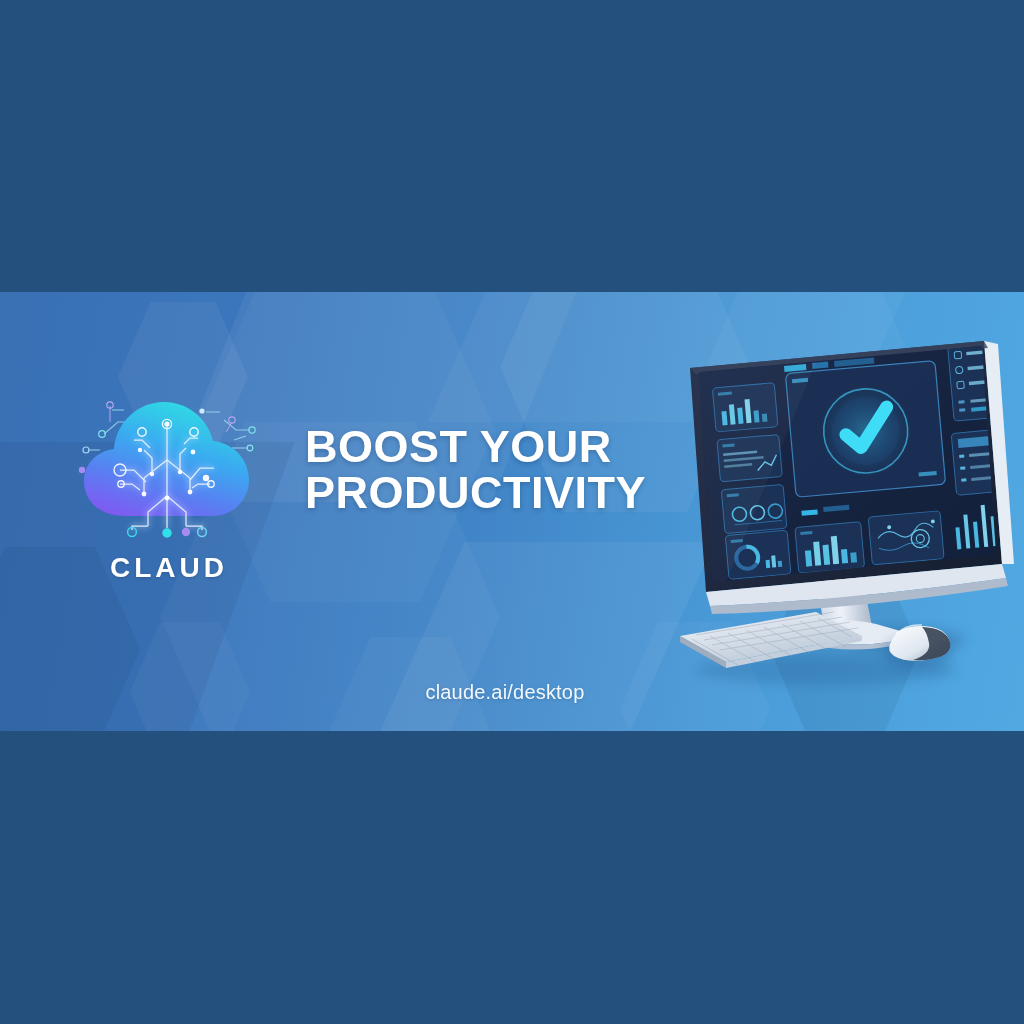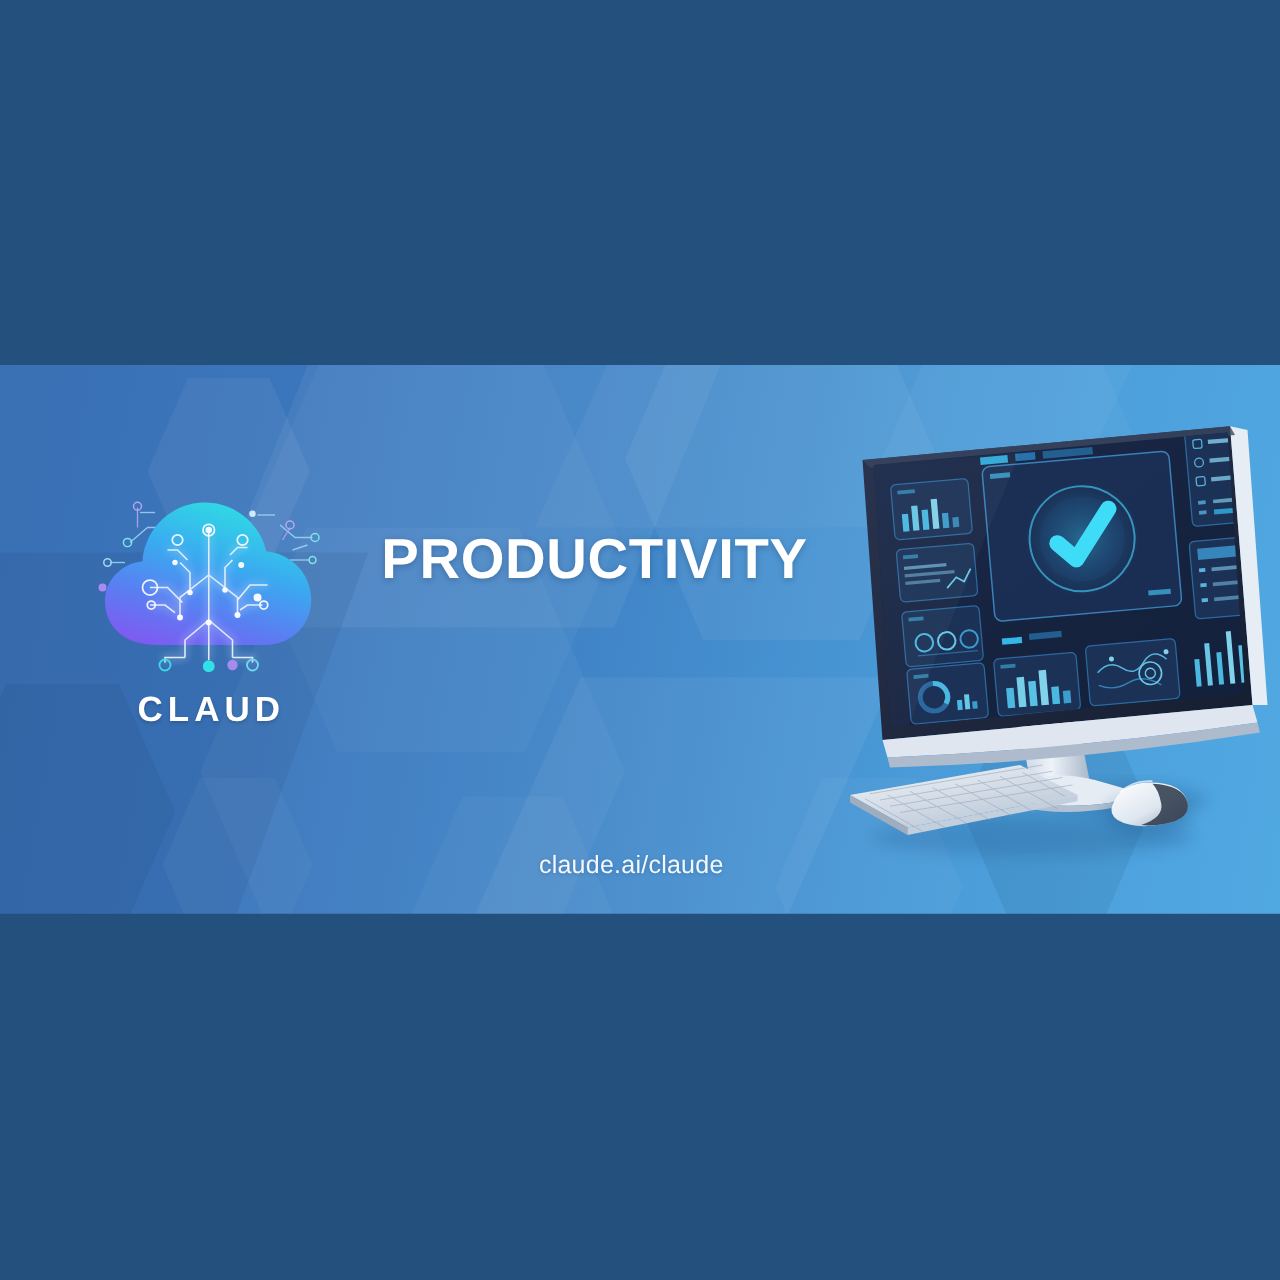--- a/index.html
+++ b/index.html
@@ -162,23 +162,24 @@
             <circle cx="93" cy="145" r="4.0" stroke="#32e0ea" fill="#32e0ea"></circle>
             <circle cx="128" cy="144" r="4.4" stroke="#6ed6f0"></circle>
             <circle cx="112" cy="144" r="3.4" stroke="#a78bf0" fill="#a78bf0"></circle>
           </g>
         </svg>
       </div>
       <div id="brand">CLAUD</div>
     </div>
 
     <div id="headline">
+      <span>BOOST YOUR</span>
       <span class="l2">PRODUCTIVITY</span>
     </div>
-    <div id="url">claude.ai/claude</div>
+    <div id="url">claude.ai/desktop</div>
 
     <div id="scene">
       <svg width="358" height="391" viewBox="0 0 358 391">
         <defs>
           <linearGradient id="scr" x1="0" y1="0" x2="1" y2="1">
             <stop offset="0%" stop-color="#1b2b4c"></stop>
             <stop offset="55%" stop-color="#16233f"></stop>
             <stop offset="100%" stop-color="#11203c"></stop>
           </linearGradient>
           <linearGradient id="bez" x1="0" y1="0" x2="1" y2="1">

